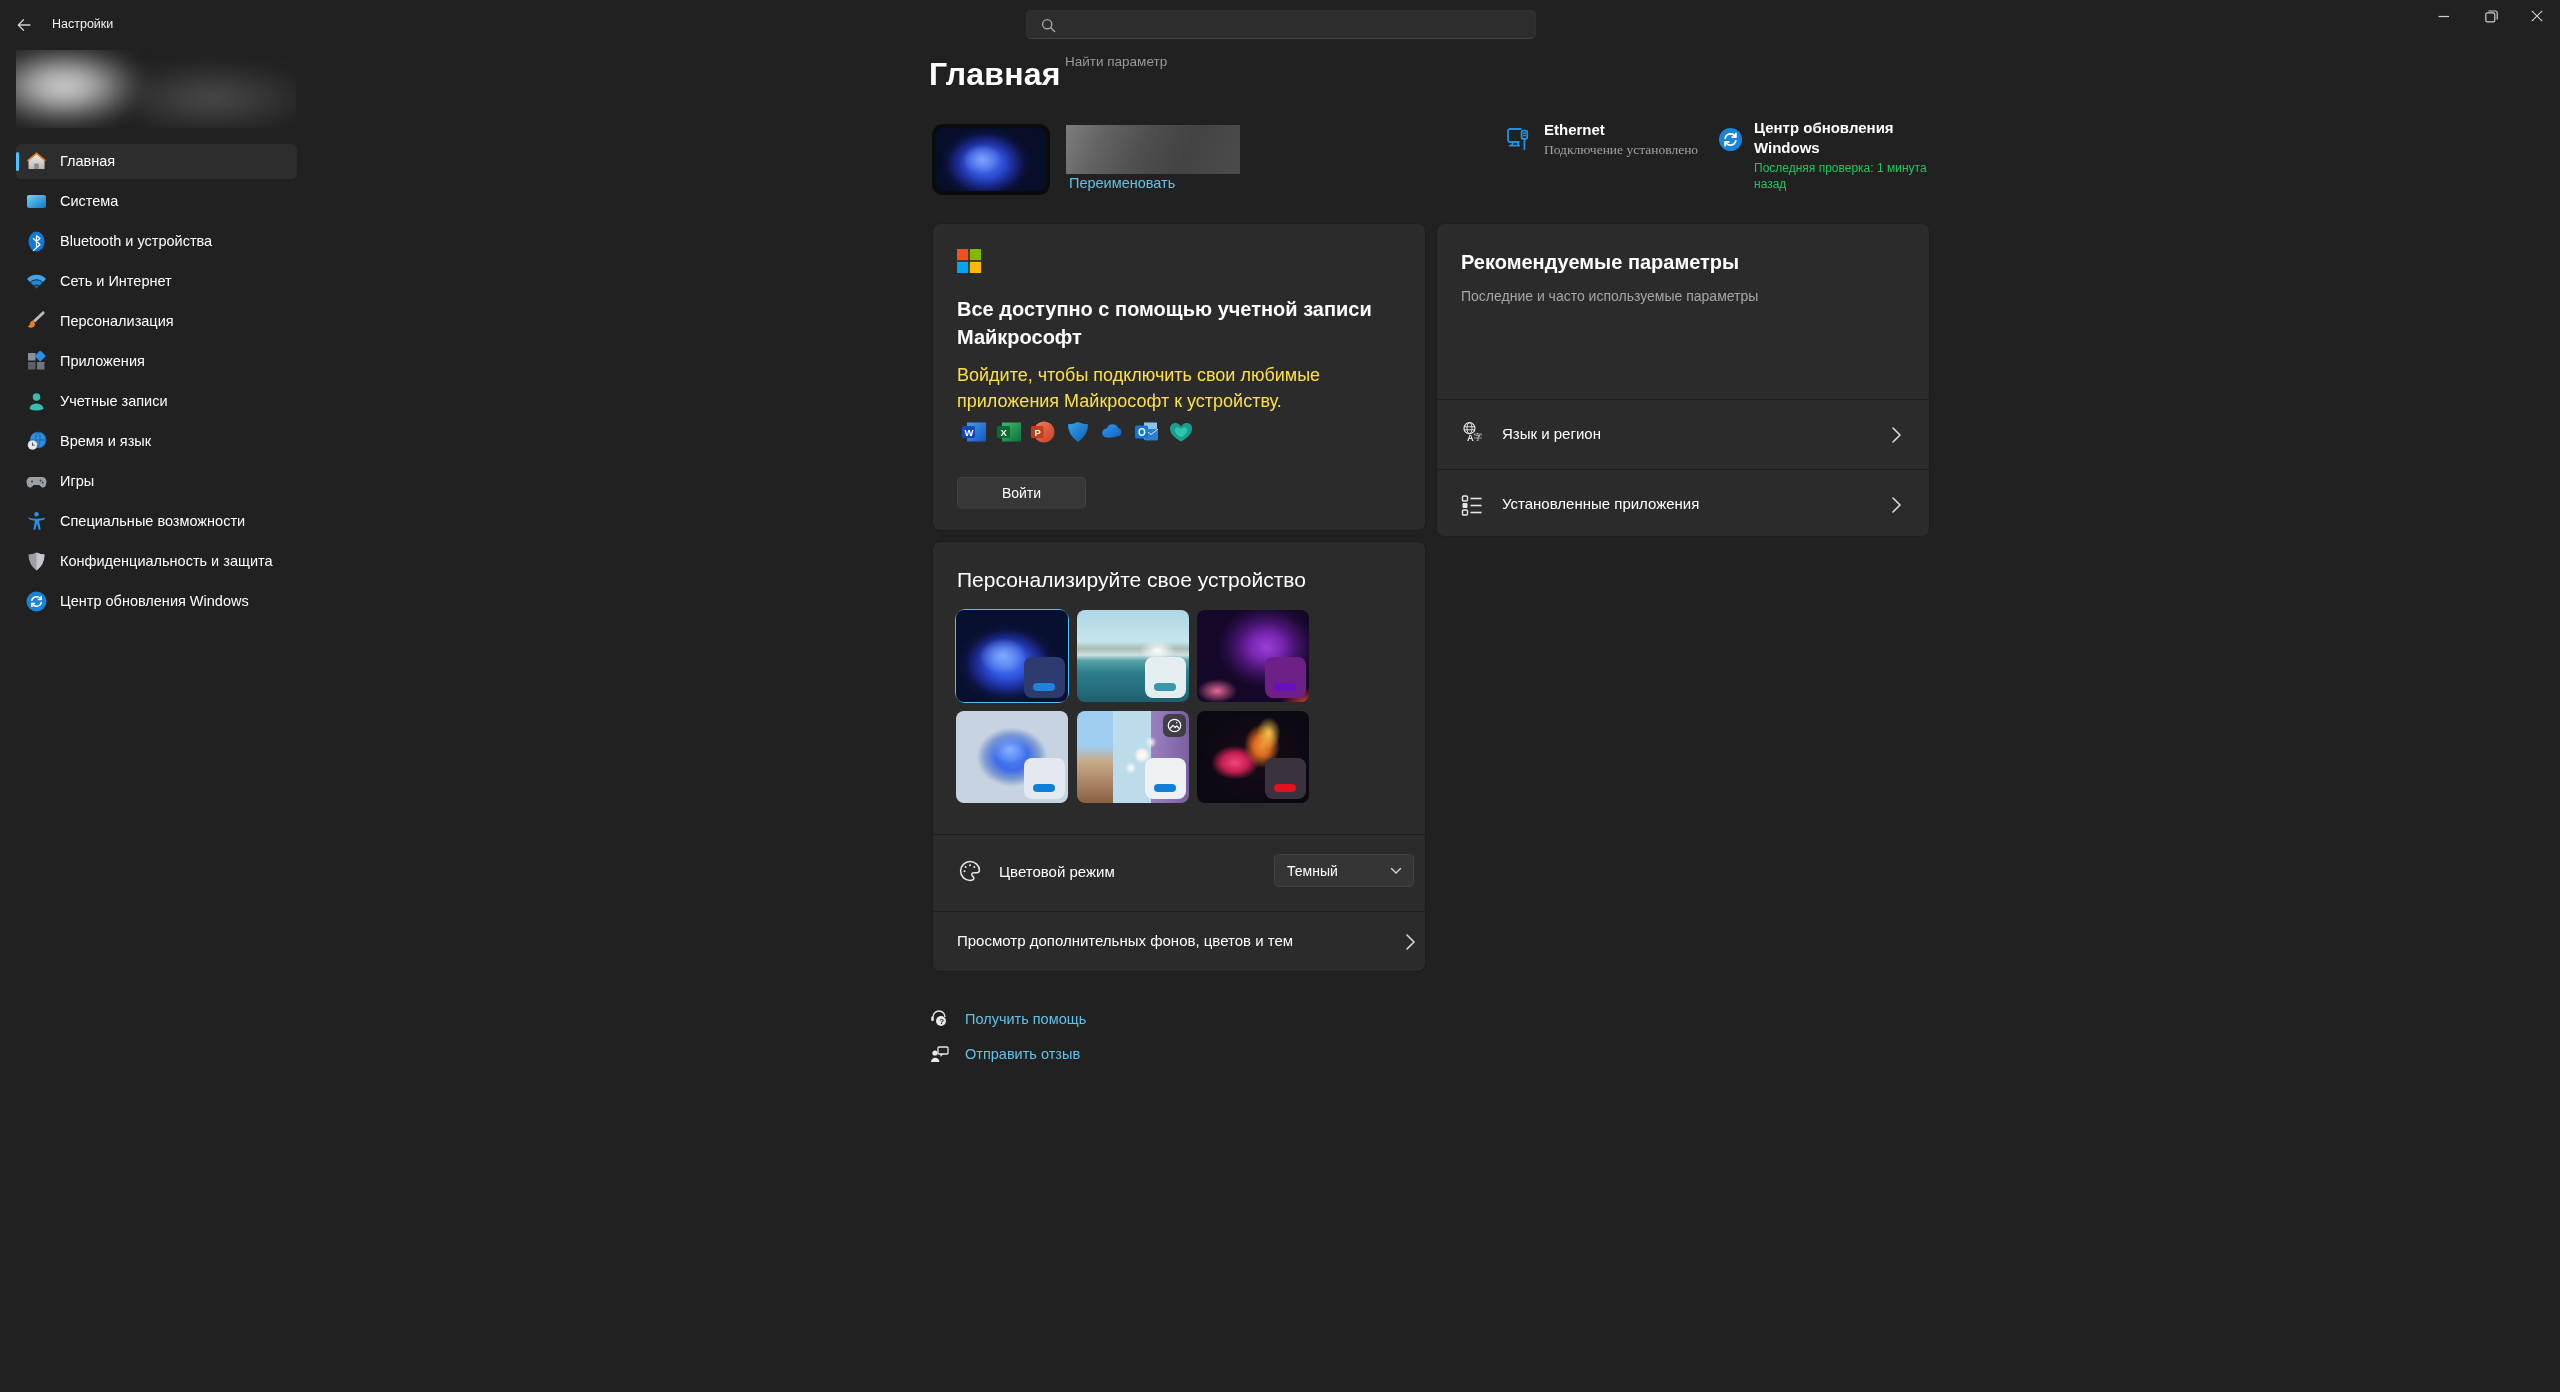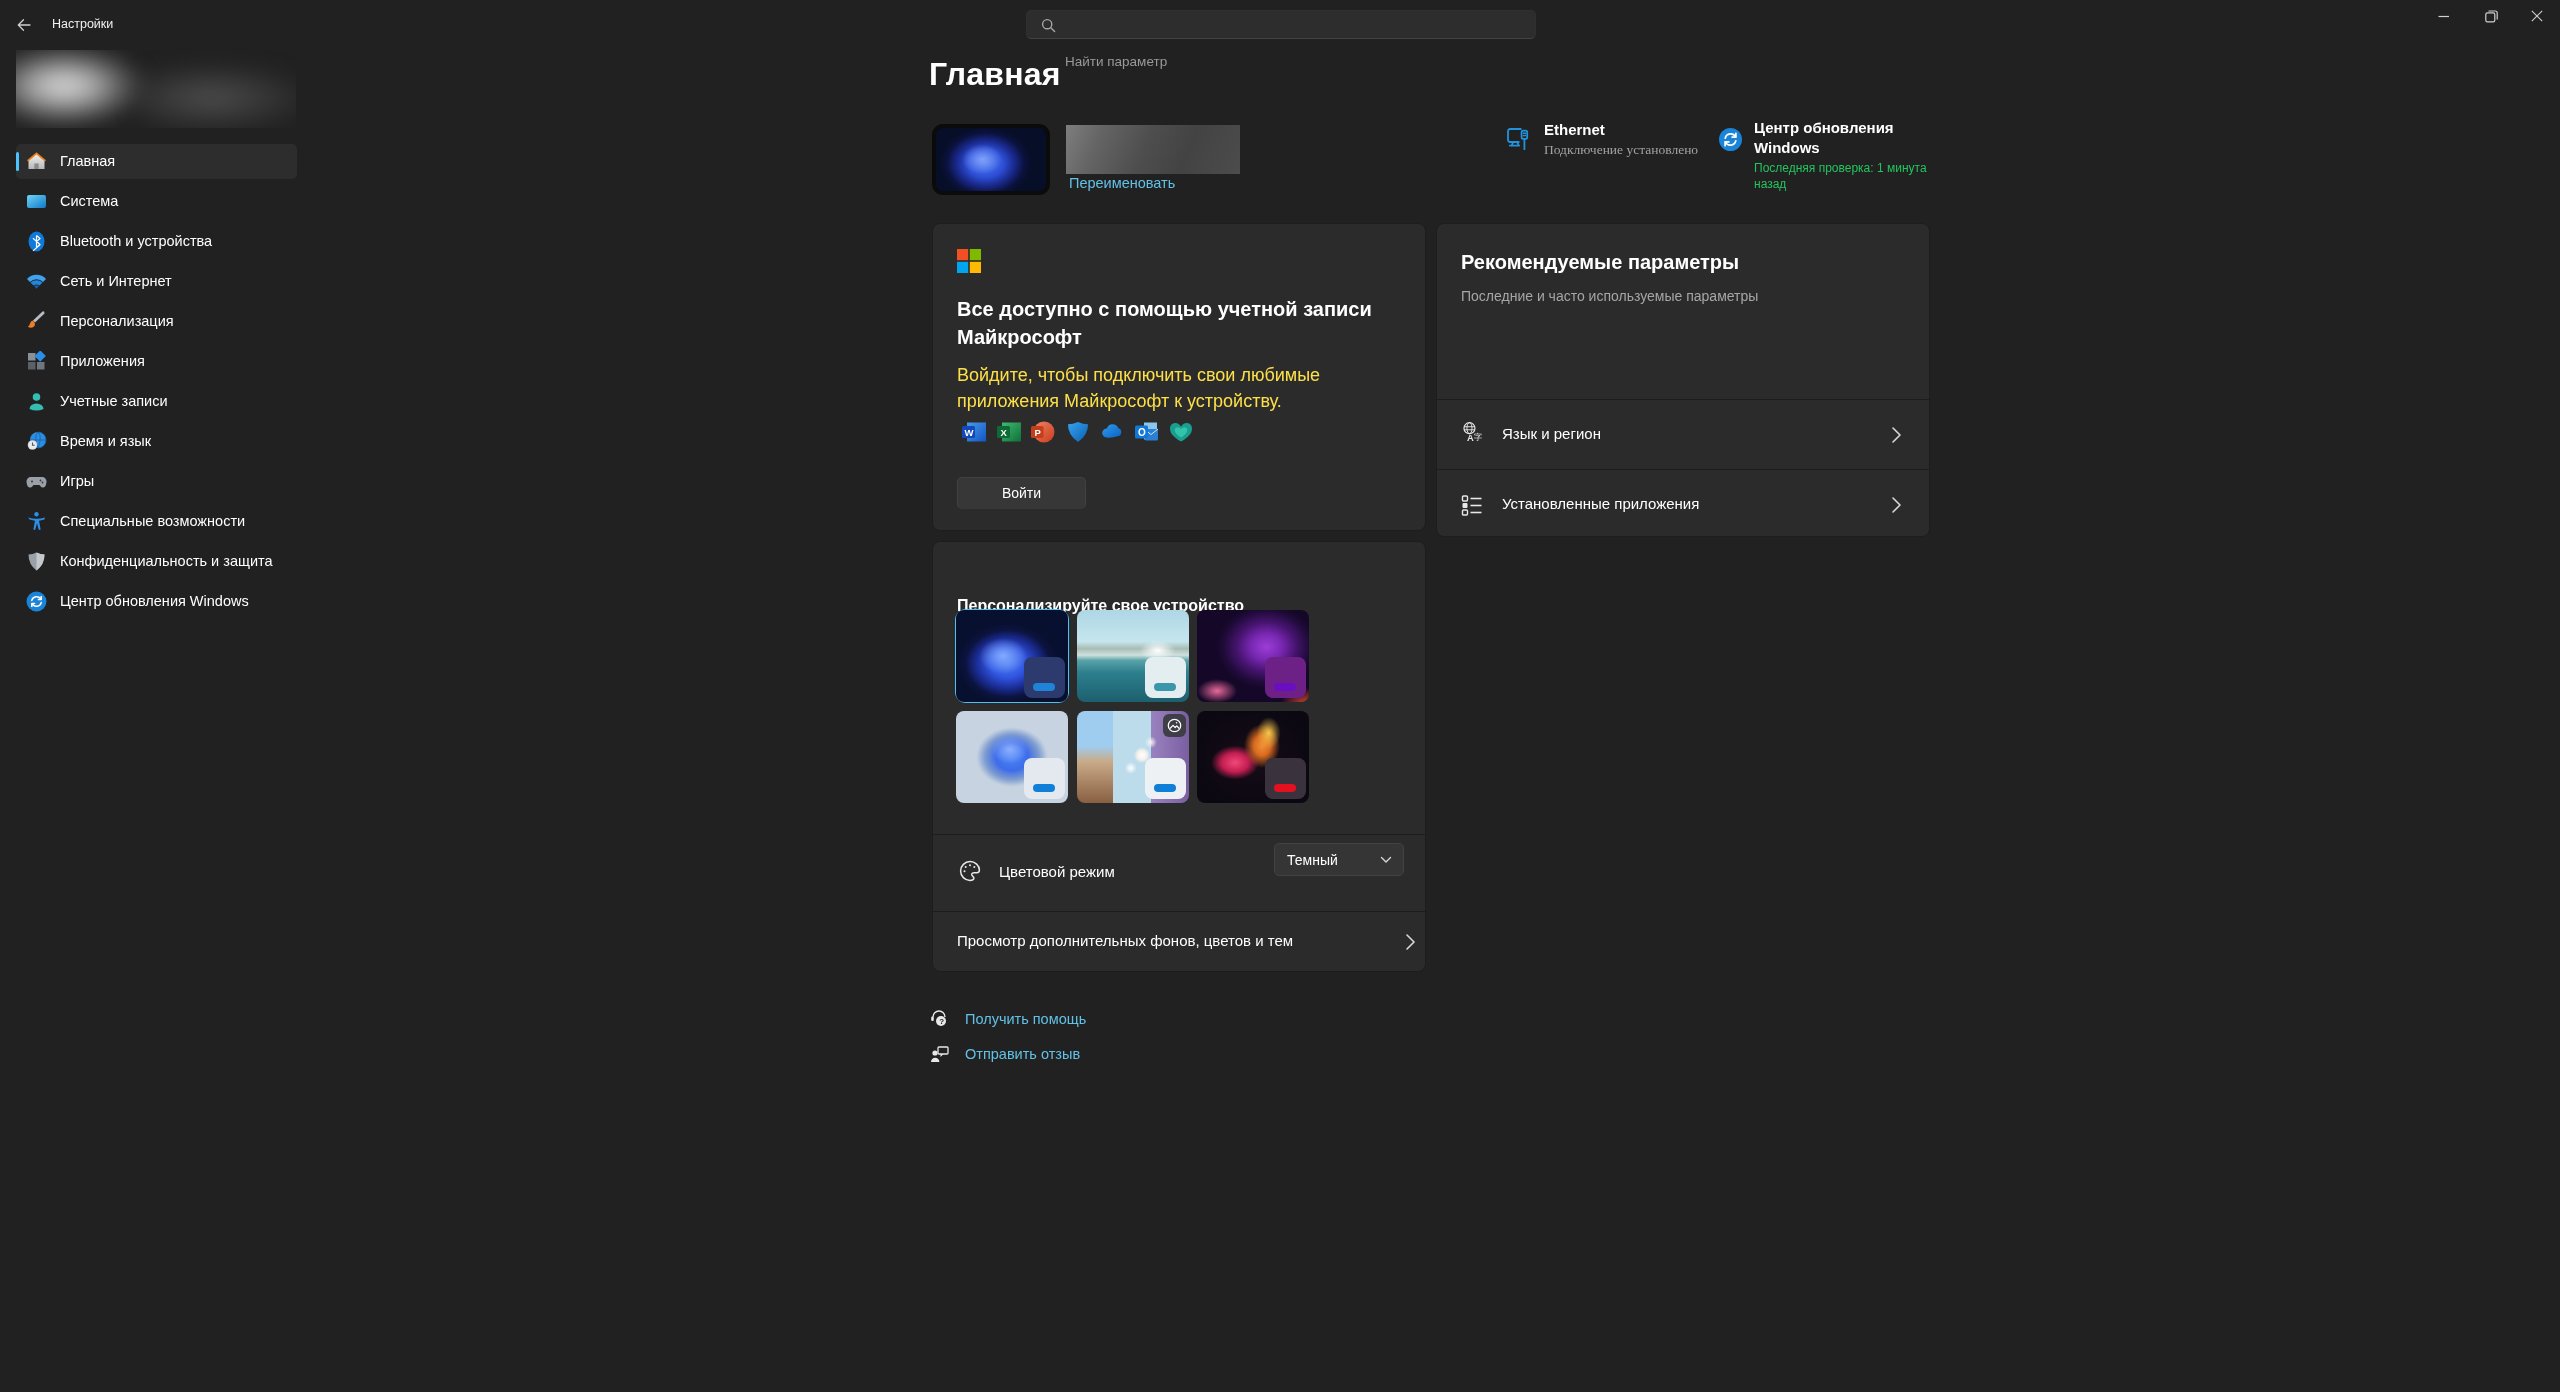--- a/index.html
+++ b/index.html
@@ -45,30 +45,30 @@
   border-bottom-color:#383838; border-radius:5px; text-align:center; font-size:14px; line-height:30px; }
 #recCard { left:1436px; top:223px; width:494px; height:314px; }
 #recTitle { left:24px; top:27px; font-size:20px; font-weight:bold; position:absolute; }
 #recSub { left:24px; top:64px; font-size:14px; color:#a6a6a6; position:absolute; }
 .rrow { position:absolute; left:0; width:492px; height:70px; border-top:1px solid #1d1d1d; }
 .rrow .rico { position:absolute; left:24px; top:24px; width:22px; height:22px; }
 .rrow .rlabel { position:absolute; left:65px; top:25px; font-size:15px; }
 .chev { position:absolute; font-size:15px; color:#cfcfcf; font-family:"Liberation Sans"; }
 
 #persCard { left:932px; top:541px; width:494px; height:431px; }
-#persTitle { left:24px; top:26px; font-size:16px; font-weight:bold; position:absolute;margin-top:29px; }
+#persTitle { left:24px; top:26px; font-size:21px; font-weight:normal; position:absolute; }
 .thumb { position:absolute; width:112px; height:92px; border-radius:8px; overflow:hidden; }
 .mini { position:absolute; right:3px; bottom:4px; width:41px; height:41px; border-radius:8px; }
 .pill { position:absolute; left:9px; top:26px; width:22px; height:8px; border-radius:4px; }
 #selThumb { position:absolute; border:2.5px solid #4fc0f2; border-radius:11px; width:114px; height:94px; left:22px; top:67px; }
 #divider1 { position:absolute; left:0; top:292px; width:492px; height:1px; background:#1d1d1d; }
 #divider2 { position:absolute; left:0; top:369px; width:492px; height:1px; background:#1d1d1d; }
 #palIco { position:absolute; left:26px; top:318px; width:22px; height:22px; }
 #cmLabel { position:absolute; left:66px; top:321px; font-size:15px; }
-#dd { position:absolute; left:341px; top:301px; width:130px; height:33px; background:#353535; border:1px solid #424242; border-radius:5px; }
+#dd { position:absolute; left:341px; top:312px; width:140px; height:33px; background:#353535; border:1px solid #424242; border-radius:5px; }
 #dd .t { position:absolute; left:12px; top:8px; font-size:14px; }
 #browRow { position:absolute; left:24px; top:390px; font-size:15px; }
 
 #helpIco { left:930px; top:1009px; width:18px; height:19px; }
 #helpLink { left:965px; top:1011px; font-size:14.5px; color:#62c1e6; }
 #fbIco { left:930px; top:1045px; width:19px; height:19px; }
 #fbLink { left:965px; top:1046px; font-size:14.5px; color:#62c1e6; }
 </style>
 </head>
 <body>

